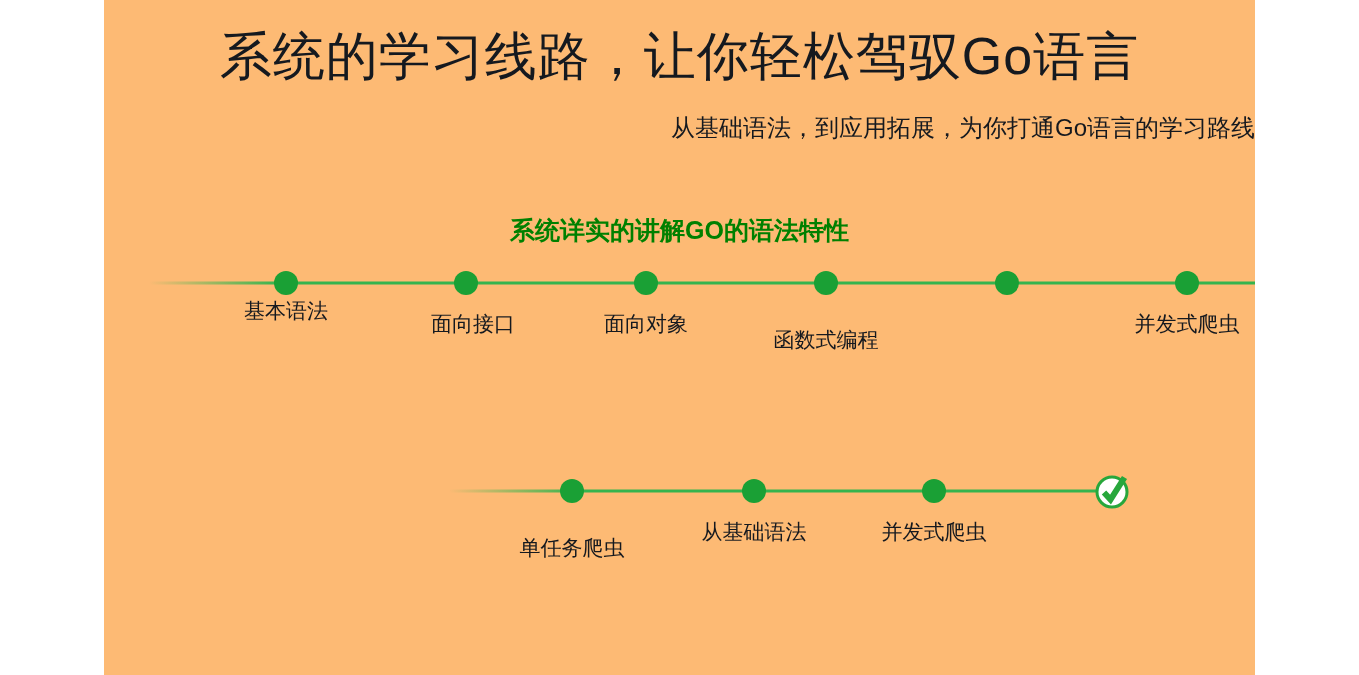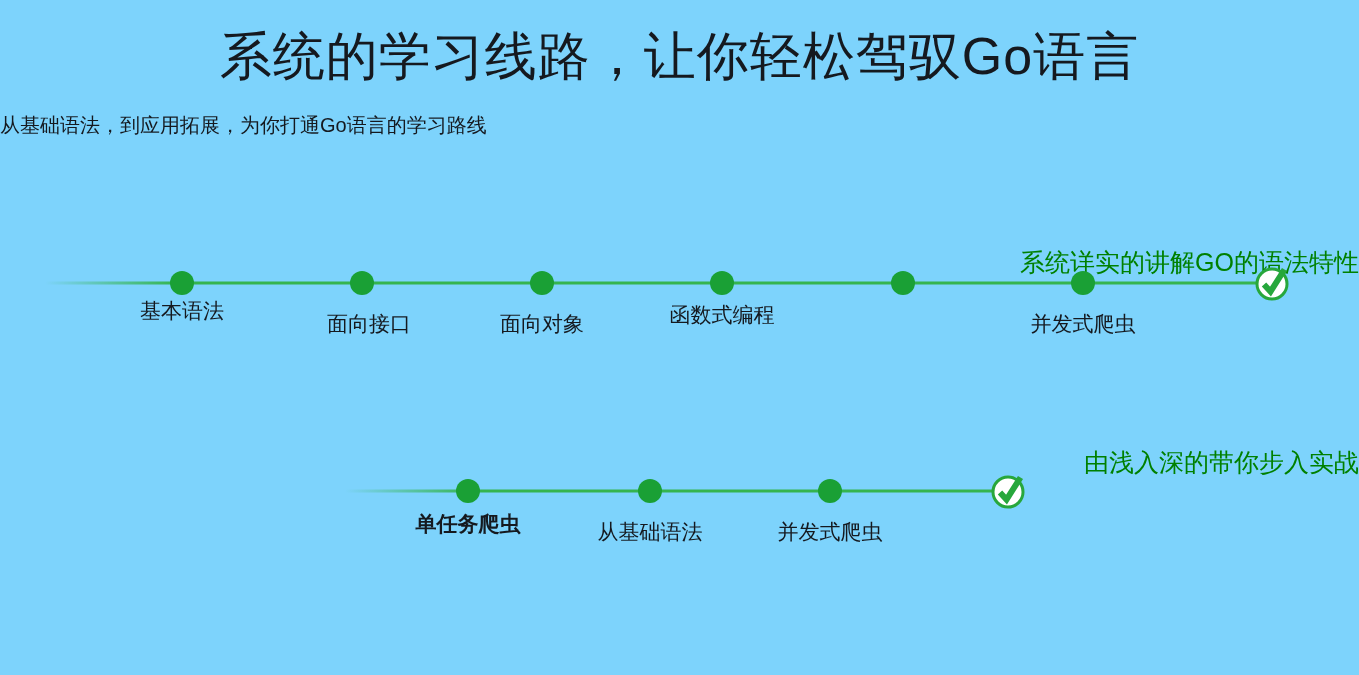--- a/index.html
+++ b/index.html
@@ -3,54 +3,53 @@
 <meta charset="utf-8">
 <style>
   * { margin: 0; padding: 0; box-sizing: border-box; }
   html, body { background: #ffffff; }
   body {
     font-family: "Liberation Sans", "DejaVu Sans", sans-serif;
     color: #15191f;
   }
   .canvas {
     position: relative;
-    width: 1359px;
+    width: 1151px;
     height: 675px;
     margin: 0 auto;
-    background: #7dd3fc;
+    background: #fdba74;
     overflow: hidden;
   }
   .page-title {
     position: absolute;
     top: 22px; left: 0; right: 0;
     text-align: center;
     font-size: 52px;
     font-weight: 500;
     letter-spacing: 1px;
     color: #15191f;
     white-space: nowrap;
   }
   .page-subtitle {
     position: absolute;
-    top: 112px; left: 0; right: 16px;
-    text-align: left;
-    font-size: 20px;
+    top: 112px; left: 0; right: 0;
+    text-align: right;
+    font-size: 24px;
     font-weight: 400;
     color: #15191f;
     white-space: nowrap;
   }
   .section-heading {
     position: absolute;
     left: 0; right: 0;
-    text-align: right;
+    text-align: center;
     font-size: 25px;
-    font-weight: normal;
+    font-weight: bold;
     color: var(--green-heading, #008000);
     white-space: nowrap;
-    margin-top: 32px;
   }
   .section-heading.s1 { top: 214px; }
   .section-heading.s2 { top: 414px; }
   .timeline-layer {
     position: absolute;
     inset: 0;
     pointer-events: none;
   }
   .tl-line {
     position: absolute;
@@ -94,38 +93,37 @@
 
   <div class="timeline-layer">
       <div class="tl-line" style="left: 45px; top: 283px; width: 1211px;"></div>
       <div class="tl-dot" style="left: 182px; top: 283px;"></div>
       <div class="tl-label" style="left: 182px; top: 297px;">基本语法</div>
       <div class="tl-dot" style="left: 362px; top: 283px;"></div>
       <div class="tl-label" style="left: 362px; top: 310px; margin-left: 7px;">面向接口</div>
       <div class="tl-dot" style="left: 542px; top: 283px;"></div>
       <div class="tl-label" style="left: 542px; top: 310px;">面向对象</div>
       <div class="tl-dot" style="left: 722px; top: 283px;"></div>
-      <div class="tl-label" style="left: 722px; top: 301px;">函数式编程</div>
+      <div class="tl-label" style="left: 722px; top: 326px;">函数式编程</div>
       <div class="tl-dot" style="left: 903px; top: 283px;"></div>
       <div class="tl-dot" style="left: 1083px; top: 283px;"></div>
       <div class="tl-label" style="left: 1083px; top: 310px;">并发式爬虫</div>
       <div class="tl-check" style="left: 1272px; top: 283px;">
         <svg width="40" height="40" viewBox="0 0 40 40">
           <circle cx="20" cy="21" r="15" fill="#ffffff" stroke="#27a73c" stroke-width="3"></circle>
           <path d="M12 21.5 L18.5 28.5 L32.5 6.5" fill="none" stroke="#27a73c" stroke-width="6"></path>
         </svg>
       </div>
     </div>
 
-  <h2 class="section-heading s2">由浅入深的带你步入实战</h2>
 
   <div class="timeline-layer">
       <div class="tl-line" style="left: 345px; top: 491px; width: 647px;"></div>
       <div class="tl-dot" style="left: 468px; top: 491px;"></div>
-      <div class="tl-label" style="left: 468px; top: 510px; font-weight: bold;">单任务爬虫</div>
+      <div class="tl-label" style="left: 468px; top: 534px;">单任务爬虫</div>
       <div class="tl-dot" style="left: 650px; top: 491px;"></div>
       <div class="tl-label" style="left: 650px; top: 518px;">从基础语法</div>
       <div class="tl-dot" style="left: 830px; top: 491px;"></div>
       <div class="tl-label" style="left: 830px; top: 518px;">并发式爬虫</div>
       <div class="tl-check" style="left: 1008px; top: 491px;">
         <svg width="40" height="40" viewBox="0 0 40 40">
           <circle cx="20" cy="21" r="15" fill="#ffffff" stroke="#27a73c" stroke-width="3"></circle>
           <path d="M12 21.5 L18.5 28.5 L32.5 6.5" fill="none" stroke="#27a73c" stroke-width="6"></path>
         </svg>
       </div>

